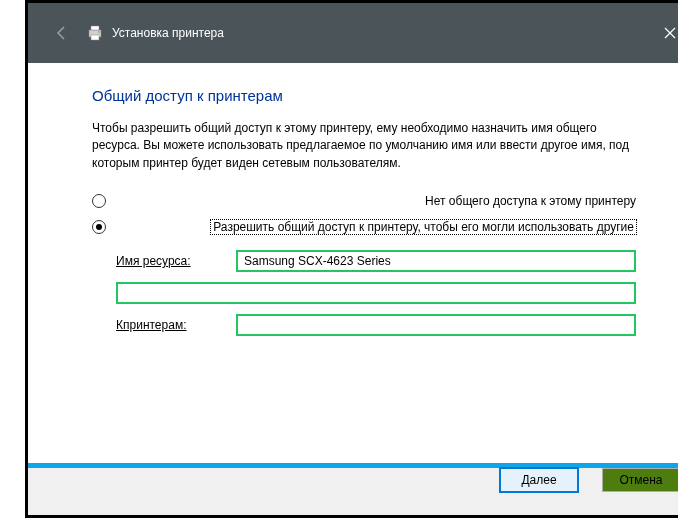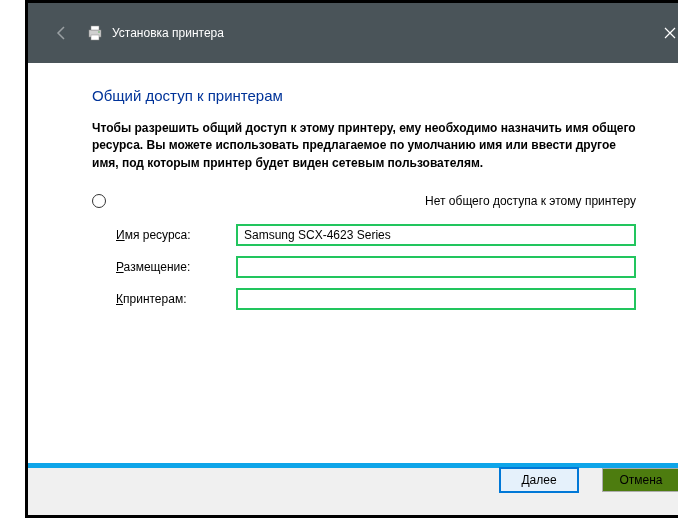--- a/index.html
+++ b/index.html
@@ -63,21 +63,20 @@
       font-size: 15px;
       font-weight: normal;
       margin-bottom: 16px;
       margin-top: 6px;
     }
     .desc {
       font-size: 12px;
       color: #000;
       line-height: 1.45;
       margin-bottom: 22px;
-      font-weight: bold;
     }
     .radio-row {
       display: flex;
       align-items: center;
       font-size: 12px;
       margin-bottom: 12px;
       justify-content: space-between;
     }
     .radio {
       width: 14px;
@@ -107,20 +106,21 @@
       margin-left: 24px;
     }
     .form-row {
       display: flex;
       align-items: center;
       margin-bottom: 10px;
     }
     .form-label {
       width: 120px;
       font-size: 12px;
+      text-decoration: underline;
     }
     .form-label .u { text-decoration: underline; }
     .form-input {
       flex: 1;
       height: 22px;
       border: 2px solid #22c55e;
       padding: 2px 6px;
       font-size: 12px;
       font-family: inherit;
     }
@@ -177,28 +177,31 @@
 
   <div class="content">
     <div class="heading">Общий доступ к принтерам</div>
     <div class="desc">Чтобы разрешить общий доступ к этому принтеру, ему необходимо назначить имя общего ресурса. Вы можете использовать предлагаемое по умолчанию имя или ввести другое имя, под которым принтер будет виден сетевым пользователям.</div>
 
     <div class="radio-row">
       <div class="radio"></div>
       <span class="radio-label">Нет общего доступа к этому принтеру</span>
     </div>
 
+    <div class="radio-row">
+      <div class="radio selected"></div>
+      <span class="radio-label focused">Разрешить общий доступ к принтеру, чтобы его могли использовать другие</span>
+    </div>
 
     <div class="form">
       <div class="form-row">
         <div class="form-label"><span class="u">И</span><span>мя ресурса:</span></div>
         <input class="form-input" type="text" value="Samsung SCX-4623 Series" style="">
       </div>
       <div class="form-row">
-        <div class="form-label"><span class="u">Р</span><span>азмещение:</span></div>
         <input class="form-input" type="text" value="" style="">
       </div>
       <div class="form-row">
         <div class="form-label"><span class="u">К</span><span>принтерам:</span></div>
         <input class="form-input" type="text" value="" style="">
       </div>
     </div>
   </div>
 
   <div class="footer">

